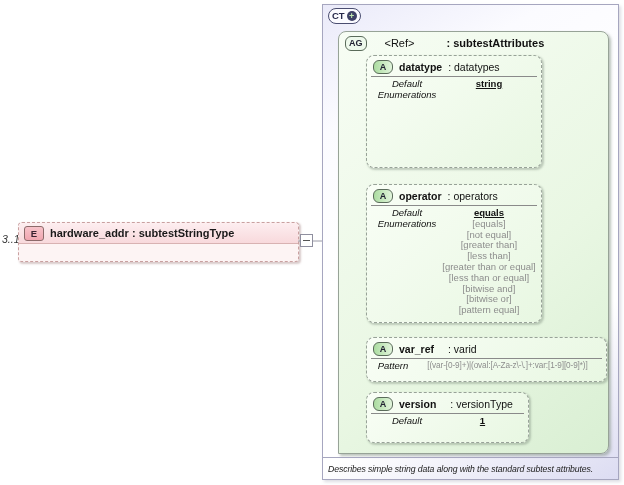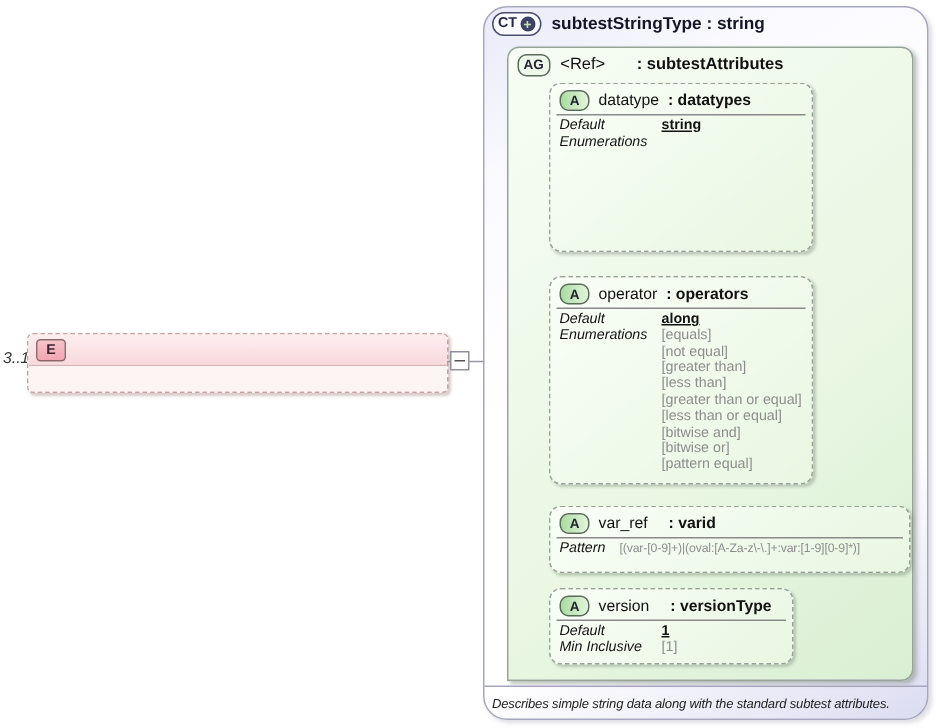--- a/index.html
+++ b/index.html
@@ -22,82 +22,83 @@
   .elem-desc { font-size:8.7px; font-style:italic; color:#222; padding:2px 4px; white-space:nowrap; }
 
   
   .connector-svg { left:0; top:0; pointer-events:none; }
   .minus-box { left:300px; top:234px; width:13px; height:13px; background:#ffffff;
                border:1px solid #8f8f9f; box-sizing:border-box; pointer-events:auto; }
   .minus-glyph { position:absolute; left:2px; top:5px; width:7px; height:1px; background:#555; }
 
   
   .panel { left:322px; top:4px; width:297px; height:476px;
-           border:1px solid #a6a6bf; border-radius:16px;
+           border:1px solid #a6a6bf; border-radius:0;
            background:linear-gradient(150deg,#eaeaf9 0%,#fbfbff 20%,#ffffff 45%,#ffffff 72%,#dcdcf2 100%);
            box-shadow:2px 2px 3px rgba(170,170,185,.4); box-sizing:border-box; }
   .panel-head { display:flex; align-items:center; gap:7px; height:21px; padding:0 5px; }
   .badge-ct { display:flex; align-items:center; gap:2px; border:1px solid #4a4d70; background:#fbfbff;
               border-radius:8px; padding:0 3px; height:14px; font-weight:bold; font-size:9.5px; color:#26284a; }
   .ct-plus { display:inline-block; width:10px; height:10px; border-radius:50%; background:#3e4166;
              color:#bfe7ae; font-size:9px; line-height:10px; text-align:center; font-weight:bold; }
   .panel-title { font-weight:bold; font-size:11.5px; color:#15152a; white-space:nowrap; }
   .panel-foot { position:absolute; left:0; right:0; bottom:0; height:21px;
                 border-top:1px solid #a6a6bf; display:flex; align-items:center; padding:0 5px; }
   .foot-text { font-size:8.7px; font-style:italic; color:#222; letter-spacing:-0.1px; white-space:nowrap; }
 
   
   .ag-box { left:15px; top:26px; width:271px; height:423px;
             border:1px solid #97a397; border-radius:8px 8px 8px 0;
             background:linear-gradient(140deg,#f7fdf4 0%,#e9f7e3 60%,#d9efd3 100%);
             box-shadow:2px 2px 3px rgba(120,135,120,.5); box-sizing:border-box; }
-  .ag-head { display:flex; align-items:center; gap:7px; height:22px; padding:0 6px; }
+  .ag-head { display:flex; align-items:center; gap:18px; height:22px; padding:0 6px; }
   .badge-ag { display:inline-block; border:1px solid #5a6b5a; background:#eef9ec; border-radius:6px;
               padding:0 3px; height:13px; line-height:13px; font-weight:bold; font-size:9px; color:#223; }
   .ag-ref { font-weight:normal; font-size:11px; color:#111; }
   .ag-type { font-weight:bold; font-size:11px; color:#111; margin-left:14px; }
 
   
   .attr-box { position:absolute; border:1px dashed #98a298; border-radius:8px;
               background:linear-gradient(140deg,#f9fef6 0%,#e8f7e2 100%);
               box-shadow:1.5px 1.5px 2px rgba(120,135,120,.4); box-sizing:border-box; }
   #attr-datatype { left:27px; top:23px;  width:176px; height:113px; }
   #attr-operator { left:27px; top:152px; width:176px; height:139px; }
   #attr-varref   { left:27px; top:305px; width:241px; height:45px;  }
   #attr-version  { left:27px; top:360px; width:163px; height:51px;  }
 
   .attr-head { display:flex; align-items:center; gap:6px; height:19px; padding:1px 2px 0;
                border-bottom:1px solid #8a8a8a; margin:0 4px; }
   .badge-a { display:inline-block; width:18px; height:12px; line-height:12px; text-align:center;
              border:1px solid #5a6b5a; border-radius:6px;
              background:linear-gradient(to right,#abdca0,#e2f5dc);
              font-weight:bold; font-size:9px; color:#223; }
-  .attr-name { font-weight:normal; font-size:10.5px; color:#111; }
-  .attr-type { font-weight:bold; font-size:10.5px; color:#111; }
+  .attr-name { font-weight:bold; font-size:10.5px; color:#111; }
+  .attr-type { font-weight:normal; font-size:10.5px; color:#111; }
   .gap-wide { margin-left:8px; }
 
-  .attr-rows { padding:2px 4px 2px 6px; font-size:9.5px; line-height:10.8px; color:#111; }
+  .attr-rows { padding:2px 4px 2px 6px; font-size:9.5px; line-height:10.8px; color:#111;text-align:center; }
   .prow { display:grid; grid-template-columns:68px 1fr; }
   .prow-pattern { display:grid; grid-template-columns:40px 1fr; align-items:center; }
   .plabel { font-style:italic; color:#111; }
   .pval-default { font-weight:bold; color:#111;text-decoration:underline; }
   .pval-gray { color:#8d8d8d; }
   .enum-stack span { display:block; color:#8d8d8d; }
   .pattern-val { color:#8d8d8d; font-size:8.2px; letter-spacing:-0.1px; white-space:nowrap; }
 </style>
 </head>
 <body>
 
 <div class="page">
 
   <div class="abs cardinality">3..1</div>
 
   <div class="abs elem-card">
     <div class="elem-head">
       <span class="badge-e">E</span>
+      <span class="elem-title">hardware_addr : subtestStringType</span>
     </div>
   </div>
 
   <svg class="abs connector-svg" width="624" height="485">
     <line x1="298" y1="241" x2="352" y2="241" stroke="#9a9aa6" stroke-width="1"></line>
     <line x1="352" y1="110" x2="352" y2="416" stroke="#9a9aa6" stroke-width="1"></line>
     <line x1="352" y1="110" x2="364" y2="110" stroke="#9a9aa6" stroke-width="1"></line>
     <line x1="352" y1="252" x2="364" y2="252" stroke="#9a9aa6" stroke-width="1"></line>
     <line x1="352" y1="358" x2="364" y2="358" stroke="#9a9aa6" stroke-width="1"></line>
     <line x1="352" y1="416" x2="364" y2="416" stroke="#9a9aa6" stroke-width="1"></line>
@@ -105,21 +106,20 @@
   <div class="abs minus-box">
     <span class="minus-glyph"></span>
   </div>
 
   <div class="abs panel">
     <div class="panel-head">
       <span class="badge-ct">
         <span>CT</span>
         <span class="ct-plus">+</span>
       </span>
-      <span class="panel-title">subtestStringType : string</span>
     </div>
 
     <div class="abs ag-box">
       <div class="ag-head">
         <span class="badge-ag">AG</span>
         <span class="ag-ref">&lt;Ref&gt;</span>
         <span class="ag-type">: subtestAttributes</span>
       </div>
 
       <div class="attr-box" id="attr-datatype">
@@ -141,21 +141,21 @@
 
       <div class="attr-box" id="attr-operator">
         <div class="attr-head">
           <span class="badge-a">A</span>
           <span class="attr-name">operator</span>
           <span class="attr-type">: operators</span>
         </div>
         <div class="attr-rows">
           <div class="prow">
             <span class="plabel">Default</span>
-            <span class="pval-default">along</span>
+            <span class="pval-default">equals</span>
           </div>
           <div class="prow">
             <span class="plabel">Enumerations</span>
             <span class="enum-stack">
               <span>[equals]</span>
               <span>[not equal]</span>
               <span>[greater than]</span>
               <span>[less than]</span>
               <span>[greater than or equal]</span>
               <span>[less than or equal]</span>
@@ -185,24 +185,20 @@
         <div class="attr-head">
           <span class="badge-a">A</span>
           <span class="attr-name">version</span>
           <span class="attr-type gap-wide">: versionType</span>
         </div>
         <div class="attr-rows">
           <div class="prow">
             <span class="plabel">Default</span>
             <span class="pval-default">1</span>
           </div>
-          <div class="prow">
-            <span class="plabel">Min Inclusive</span>
-            <span class="pval-gray">[1]</span>
-          </div>
         </div>
       </div>
     </div>
 
     <div class="panel-foot">
       <span class="foot-text">Describes simple string data along with the standard subtest attributes.</span>
     </div>
   </div>
 
 </div>

